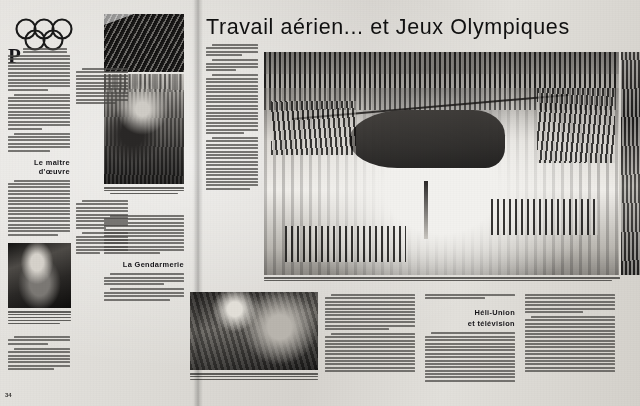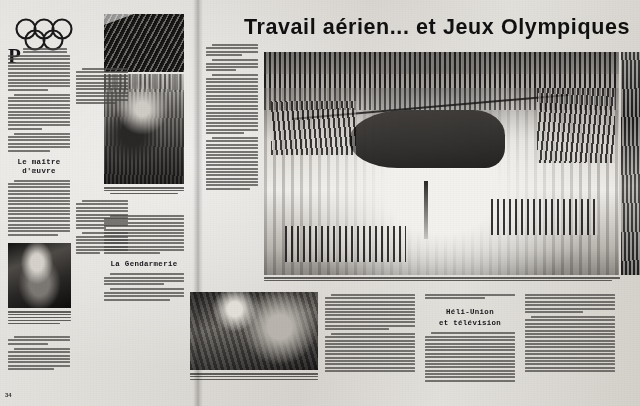--- a/index.html
+++ b/index.html
@@ -44,25 +44,25 @@
   .line {
     height: 2px;
     background: #4a4845;
     opacity: .72;
     margin-bottom: 1.4px;
     border-radius: .5px;
   }
   .para.indent .line:first-child { margin-left: 6px; }
 
   .subhead {
-    font-family: Liberation Mono, monospace;
+    font-family: Liberation Sans, sans-serif;
     font-weight: bold;
     font-size: 7.4px;
     color: #17161a;
-    text-align: center;
+    text-align: right;
     letter-spacing: .35px;
     margin: 6px 0 4px 0;
     line-height: 9px;
   }
 
   .dropcap {
     float: left;
     font-family: "Liberation Serif", serif;
     font-weight: bold;
     font-size: 21px;
@@ -70,27 +70,26 @@
     color: #17161a;
     margin: 0 2px 0 0;
   }
 
   
   #headline {
     position: absolute;
     left: 206px; top: 14px;
     width: 424px; height: 26px;
     font-family: "Liberation Sans", sans-serif;
-    font-weight: bold;
+    font-weight: normal;
     font-size: 21.5px;
     letter-spacing: .6px;
     color: #111;
     white-space: nowrap;
     line-height: 26px;
-    text-align: right;
   }
 
   
   #rings { position: absolute; left: 12px; top: 16px; width: 78px; height: 40px; }
 
   
   .photo {
     position: absolute;
     background: #3d3b3a;
     overflow: hidden;

